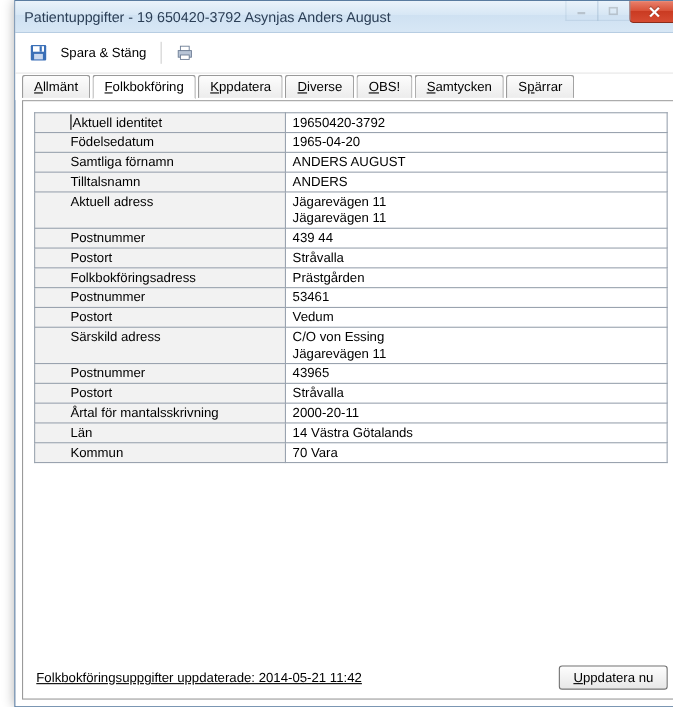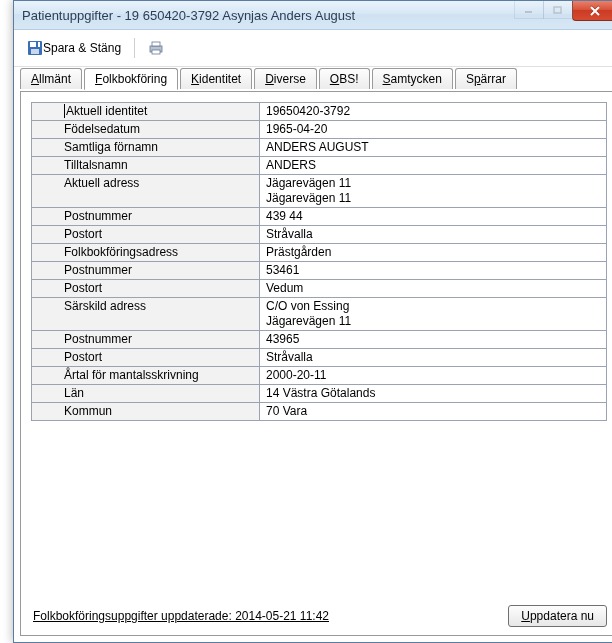--- a/index.html
+++ b/index.html
@@ -75,21 +75,21 @@
     background: #fff;
     display: flex;
     align-items: center;
     padding: 3px 6px;
     gap: 6px;
     border-bottom: 1px solid #e0e0e0;
   }
   .tb-btn {
     display: flex;
     align-items: center;
-    gap: 0;
+    gap: 12px;
     padding: 2px 6px;
     border: 1px solid transparent;
     background: transparent;
     font-size: 12px;
     cursor: default;
   }
   .tb-sep {
     width: 1px;
     height: 20px;
     background: #cfcfcf;
@@ -228,21 +228,21 @@
         <rect x="2" y="6" width="12" height="6" fill="#b8c4d6" stroke="#6a7a92" stroke-width="0.8"></rect>
         <rect x="4" y="2" width="8" height="4" fill="#fff" stroke="#6a7a92" stroke-width="0.8"></rect>
         <rect x="4" y="10" width="8" height="4" fill="#fff" stroke="#6a7a92" stroke-width="0.8"></rect>
       </svg>
     </button>
   </div>
 
   <div class="tabstrip">
     <div class="tab"><span class="underline">A</span><span>llmänt</span></div>
     <div class="tab active"><span class="underline">F</span><span>olkbokföring</span></div>
-    <div class="tab"><span class="underline">K</span><span>identitet</span></div>
+    <div class="tab"><span class="underline">K</span><span>ppdatera</span></div>
     <div class="tab"><span class="underline">D</span><span>iverse</span></div>
     <div class="tab"><span class="underline">O</span><span>BS!</span></div>
     <div class="tab"><span class="underline">S</span><span>amtycken</span></div>
     <div class="tab">S<span class="underline">p</span><span>ärrar</span></div>
   </div>
 
   <div class="tabcontent">
     <table class="data-table">
       <colgroup>
           <col style="width:228px">

